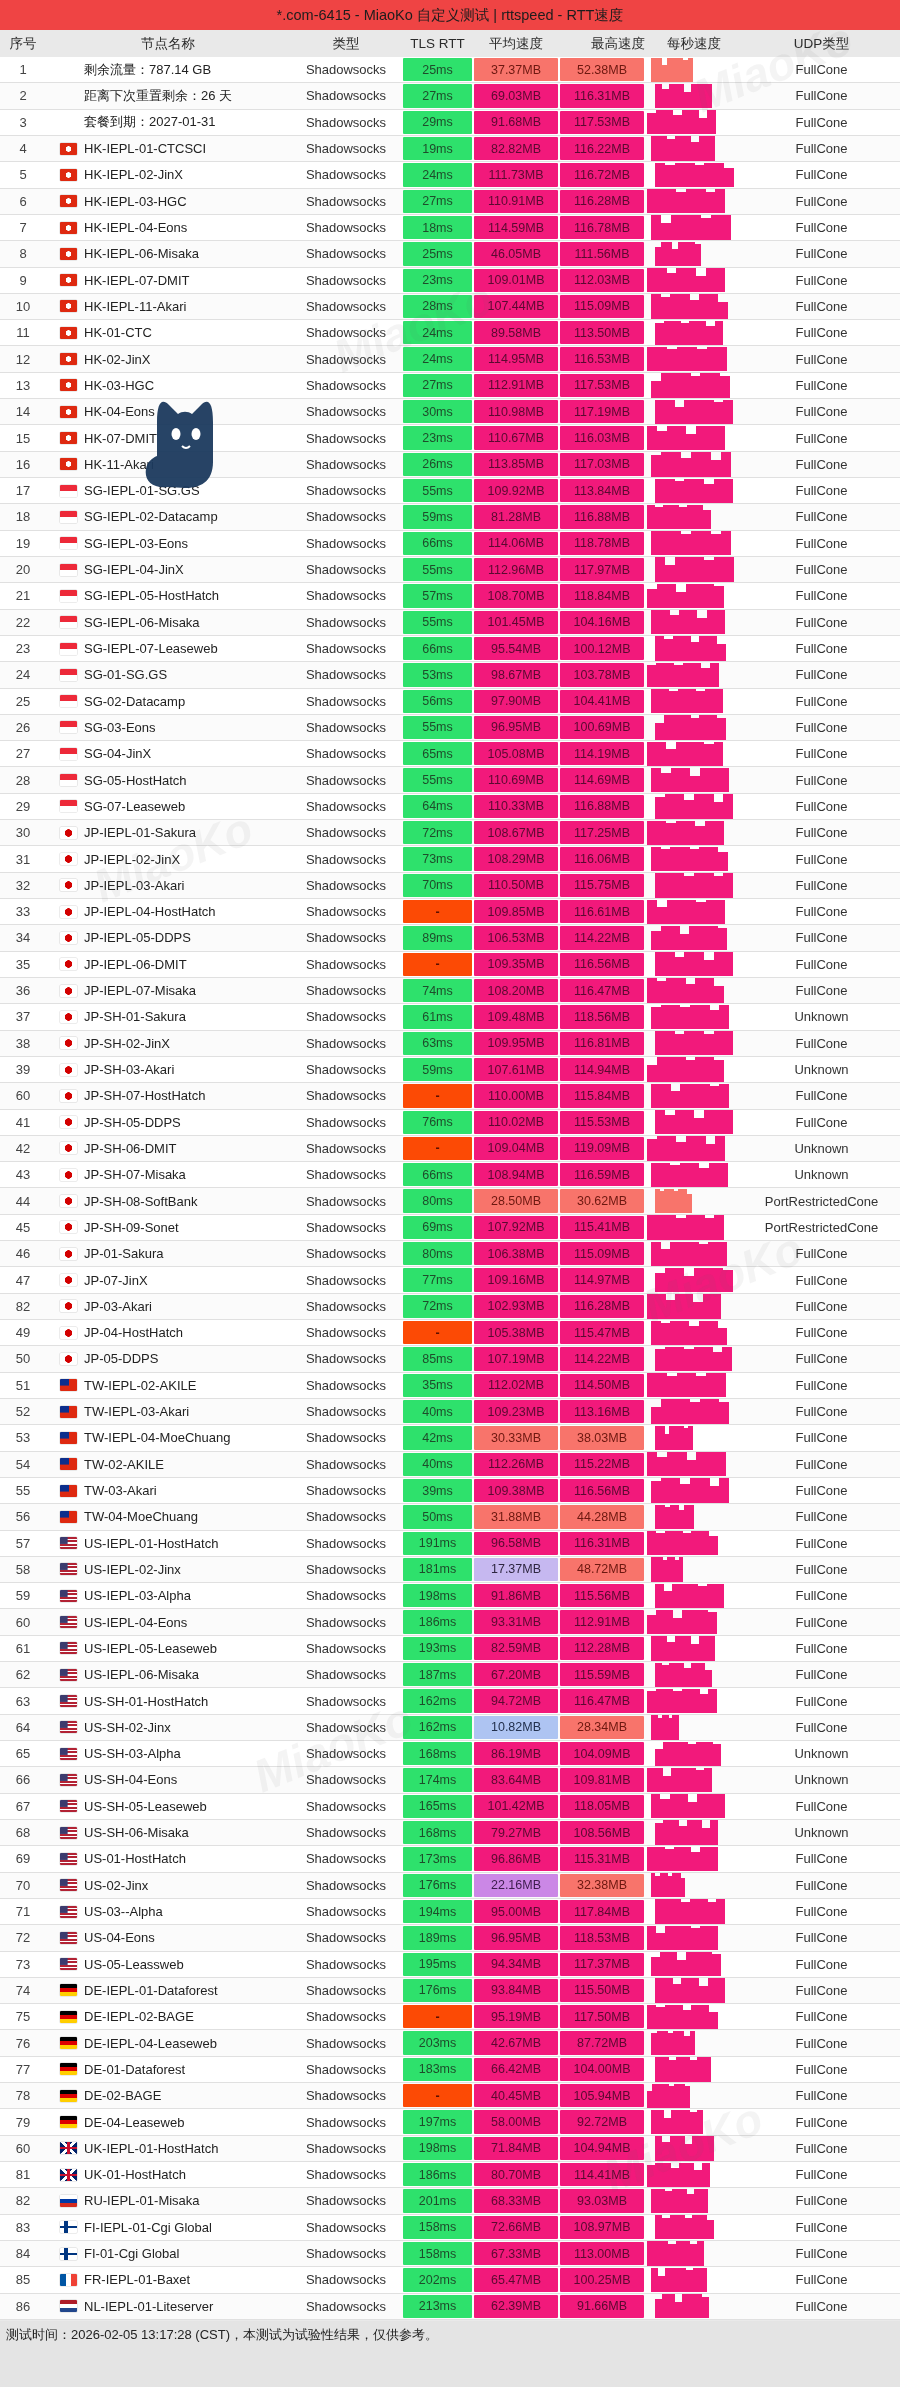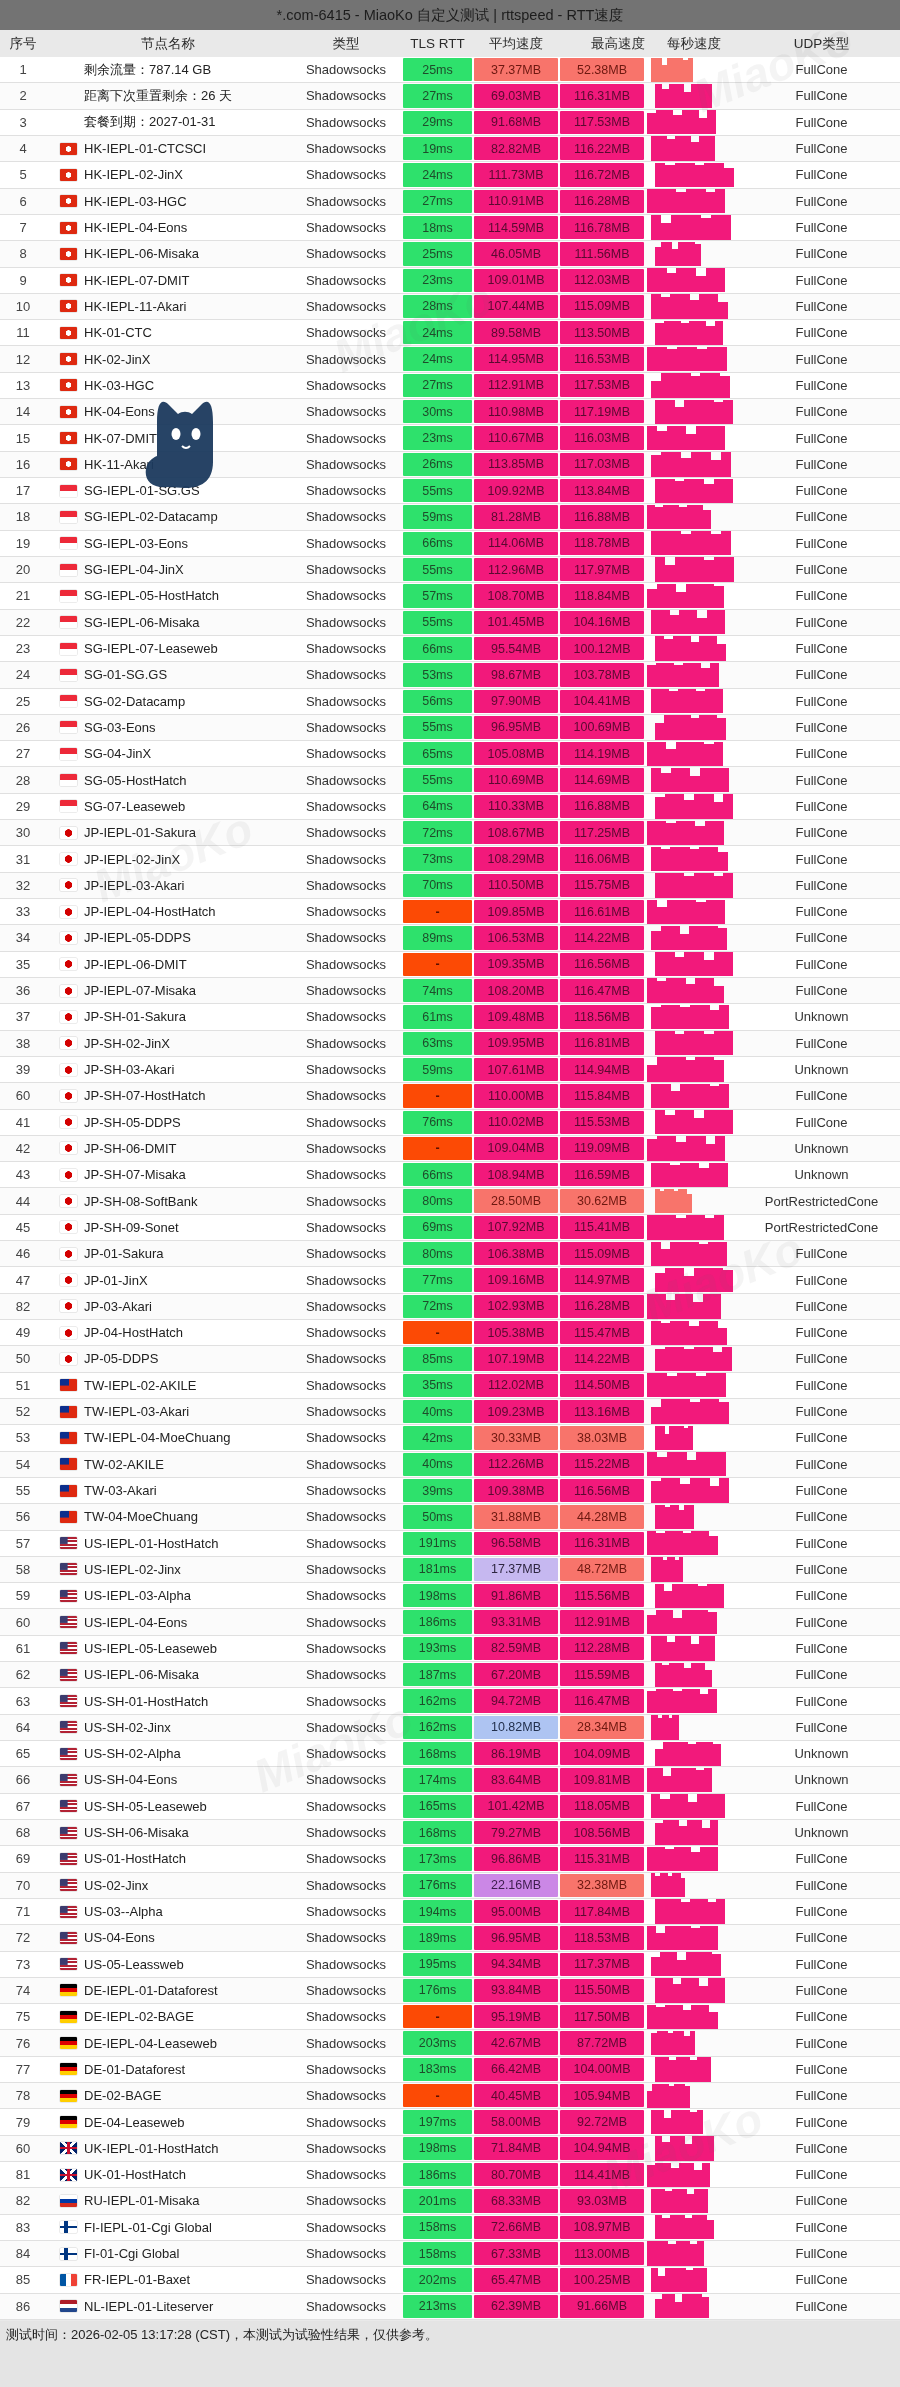--- a/index.html
+++ b/index.html
@@ -1,19 +1,19 @@
 <!DOCTYPE html>
 <html><head>
 <meta charset="utf-8">
 <style>
   html,body{margin:0;padding:0;background:#cfcfcf;}
   .page{position:relative;width:900px;height:2387px;margin:0 auto;background:#E9E9E9;
         font-family:"Liberation Sans","DejaVu Sans",sans-serif;overflow:hidden;}
   .titlebar{height:30px;display:flex;align-items:center;justify-content:center;
-            font-size:14.5px;color:#1d1d1d;background:#737373;}
+            font-size:14.5px;color:#1d1d1d;background:#ef4444;}
   .headrow{height:27px;display:flex;align-items:center;background:#E9E9E9;
            font-size:13.5px;color:#2b2b2b;}
   .headrow .hc{text-align:center;}
   
   .c-seq{width:46px;flex:none;text-align:center;}
   .c-name{width:244px;flex:none;display:flex;align-items:center;}
   .c-type{width:112px;flex:none;text-align:center;}
   .c-rtt{width:71px;flex:none;}
   .c-avg{width:86px;flex:none;}
   .c-max{width:86px;flex:none;}
@@ -1615,21 +1615,21 @@
             </div>
           </div>
         </div>
       <div class="c-udp">FullCone</div>
     </div>
 
     <div class="row">
       <div class="c-seq">47</div>
       <div class="c-name">
         <span class="flag flag-jp"></span>
-        <span>JP-01-JinX</span>
+        <span>JP-07-JinX</span>
       </div>
       <div class="c-type">Shadowsocks</div>
       <div class="c-rtt">
           <div class="cell green">77ms</div>
         </div>
       <div class="c-avg">
           <div class="cell magenta">109.16MB</div>
         </div>
       <div class="c-max">
           <div class="cell magenta">114.97MB</div>
@@ -2209,21 +2209,21 @@
             </div>
           </div>
         </div>
       <div class="c-udp">FullCone</div>
     </div>
 
     <div class="row">
       <div class="c-seq">65</div>
       <div class="c-name">
         <span class="flag flag-us"></span>
-        <span>US-SH-02-Alpha</span>
+        <span>US-SH-03-Alpha</span>
       </div>
       <div class="c-type">Shadowsocks</div>
       <div class="c-rtt">
           <div class="cell green">168ms</div>
         </div>
       <div class="c-avg">
           <div class="cell magenta">86.19MB</div>
         </div>
       <div class="c-max">
           <div class="cell magenta">104.09MB</div>

